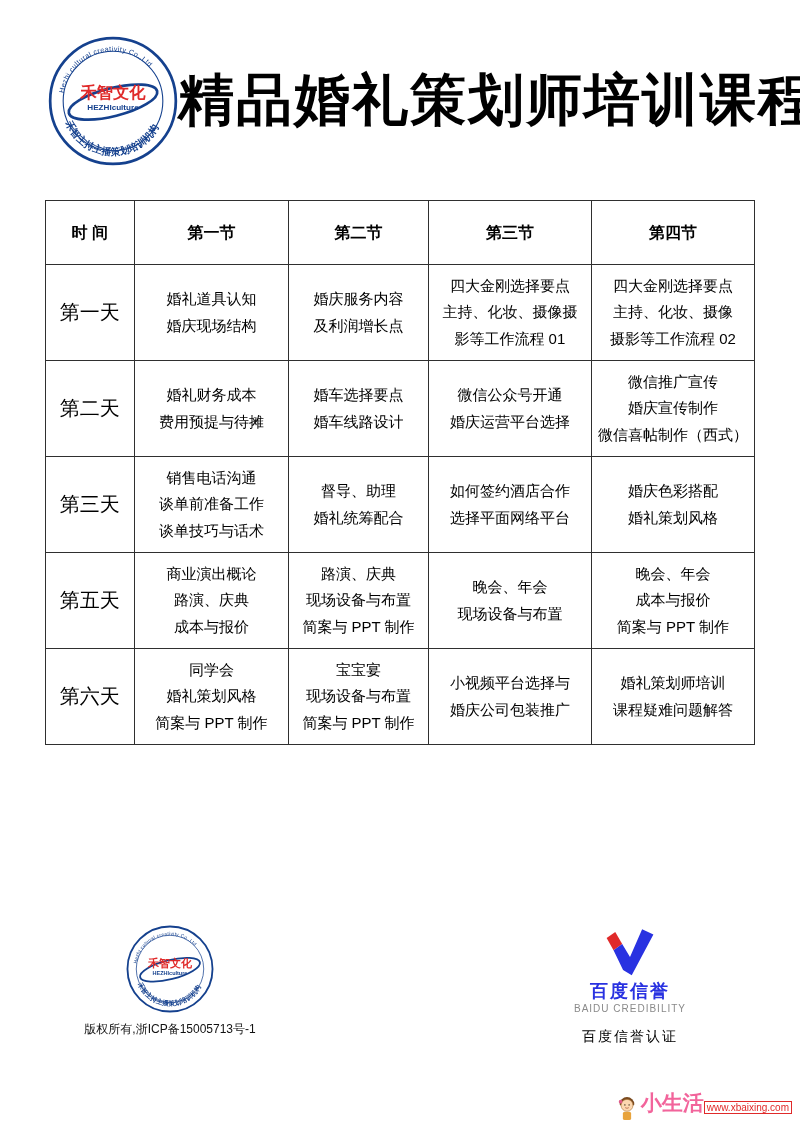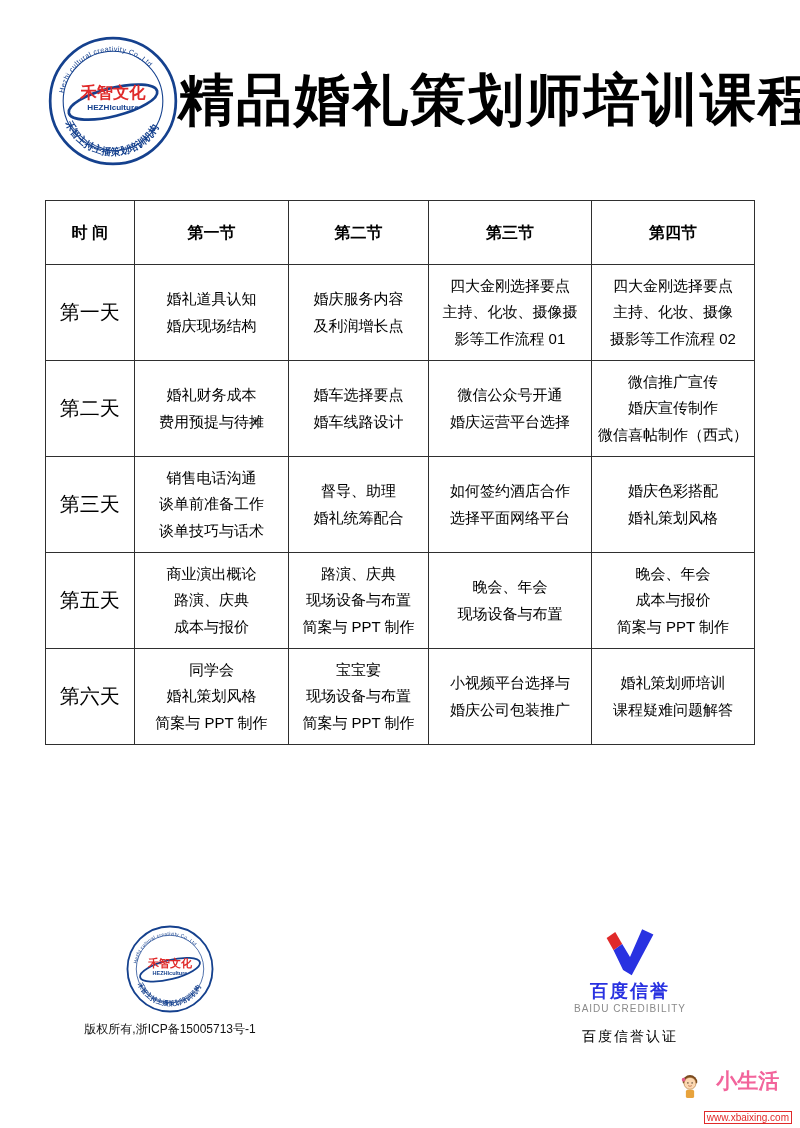--- a/index.html
+++ b/index.html
@@ -57,21 +57,21 @@
   .baidu-name { margin-top: 2px; font-size: 18px; font-weight: bold; color: #2932e1; letter-spacing: 2px; }
   .baidu-en { font-size: 10px; color: #8a8a8a; letter-spacing: 1px; }
   .baidu-cert { margin-top: 14px; font-size: 14px; color: #000; letter-spacing: 2px; }
 
   
   .watermark {
     position: absolute; right: 8px; bottom: 4px;
     display: flex; align-items: flex-start; gap: 3px;
   }
   .wm-figure { width: 22px; height: 30px; margin-top: 2px; }
-  .wm-texts { display: flex; flex-direction: column; align-items: center; gap: 18px; }
+  .wm-texts { display: flex; flex-direction: row; align-items: flex-end; }
   .wm-name { color: #f2649b; font-weight: bold; font-size: 21px; line-height: 1.05; }
   .wm-url { margin-top: 1px; color: #e02a2a; font-size: 10px; border: 1px solid #e02a2a; padding: 0 2px; }
 </style>
 </head>
 <body>
 
 <div class="page">
 
   <div class="header">
     <svg class="logo-main" viewBox="0 0 120 120">

